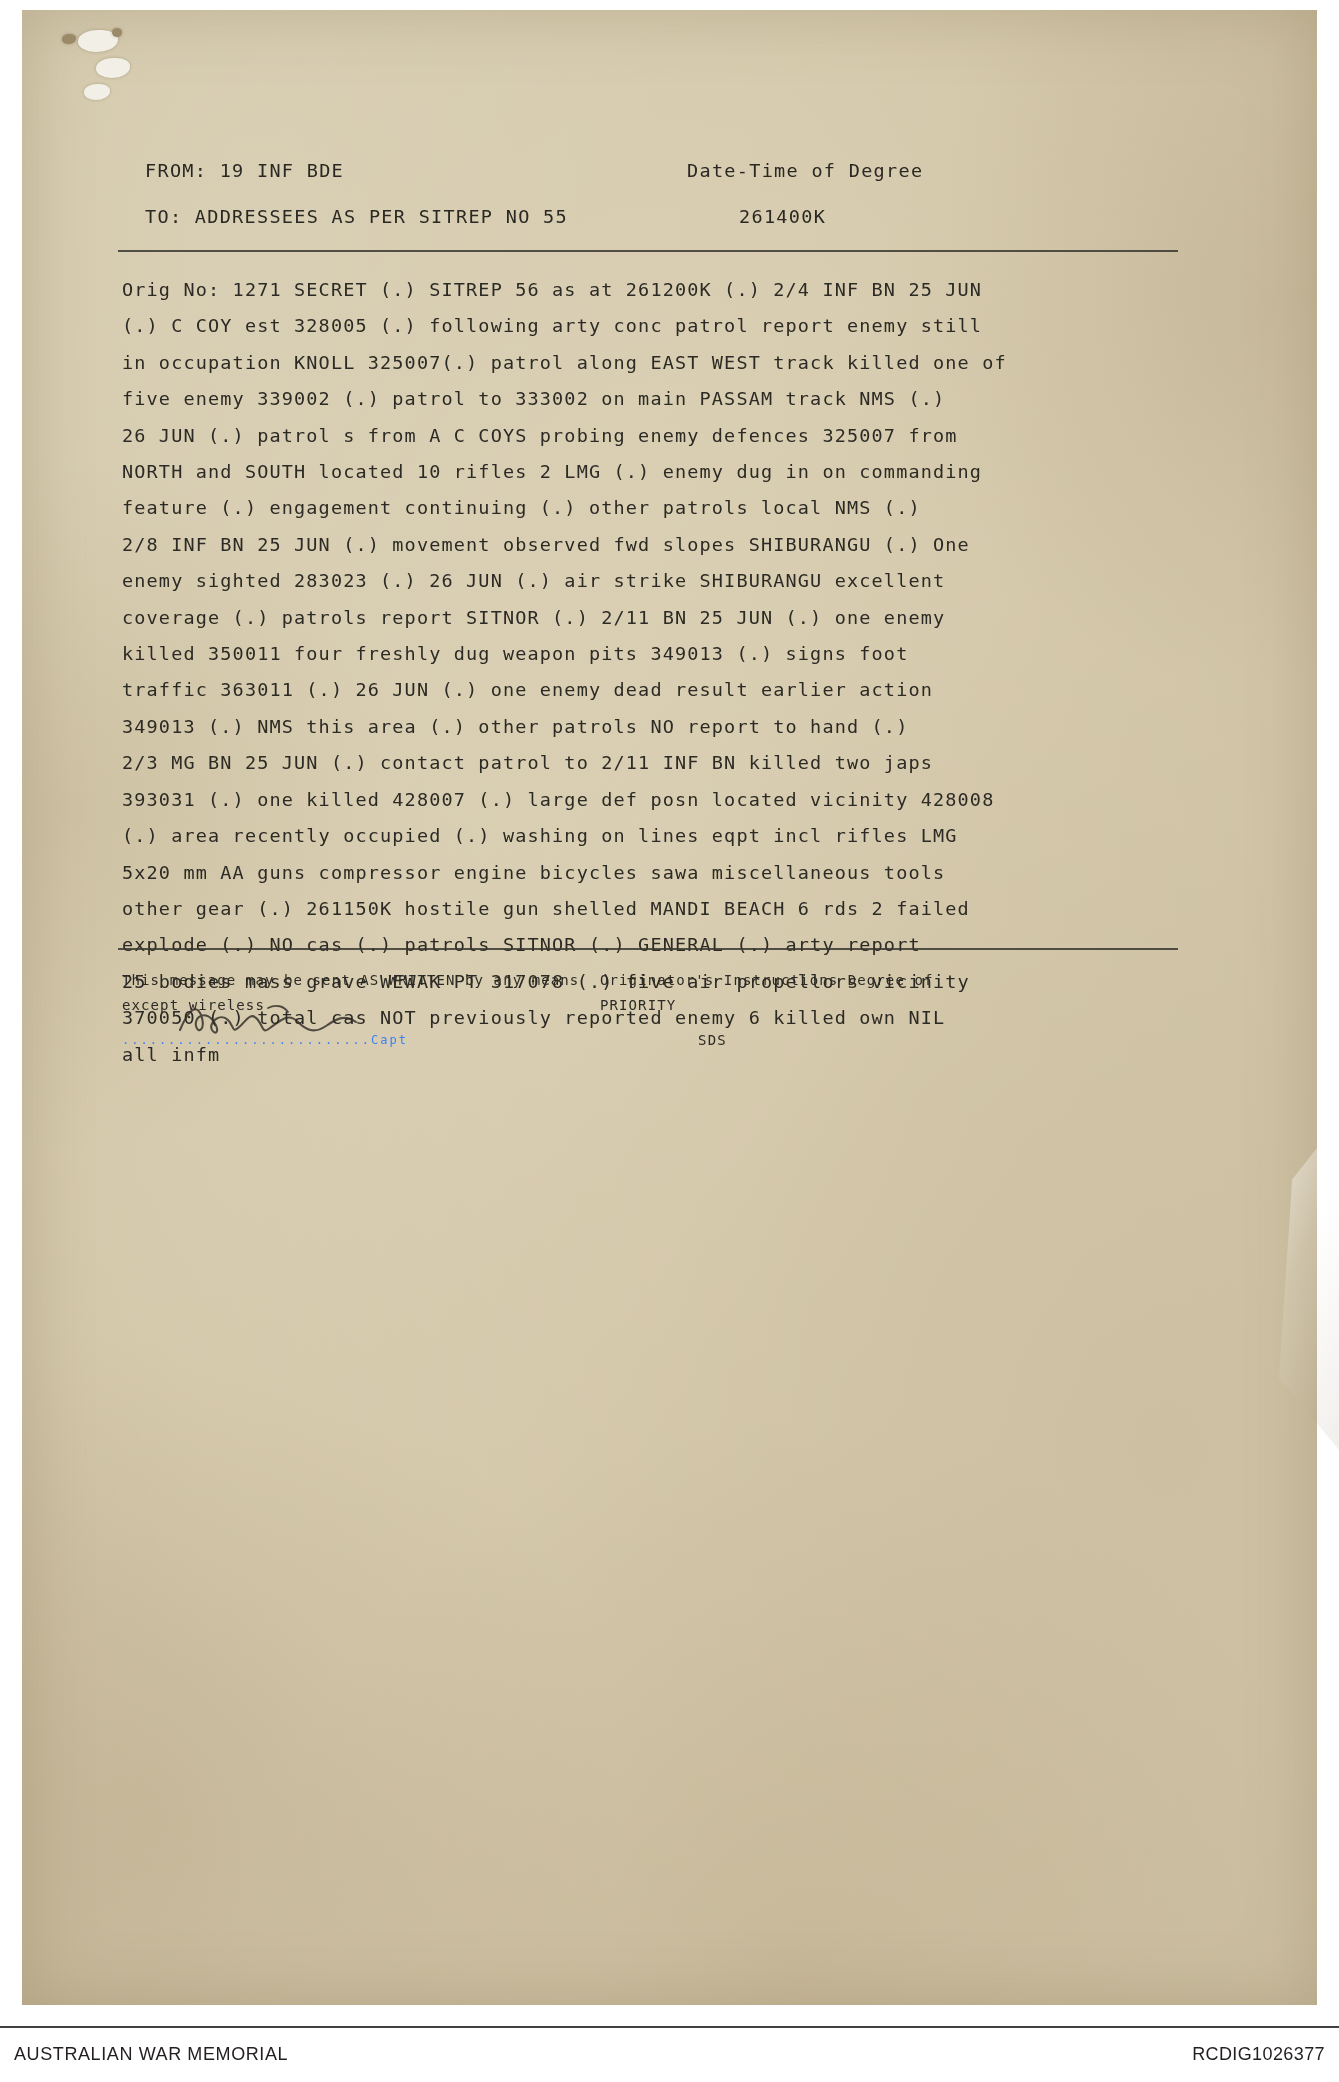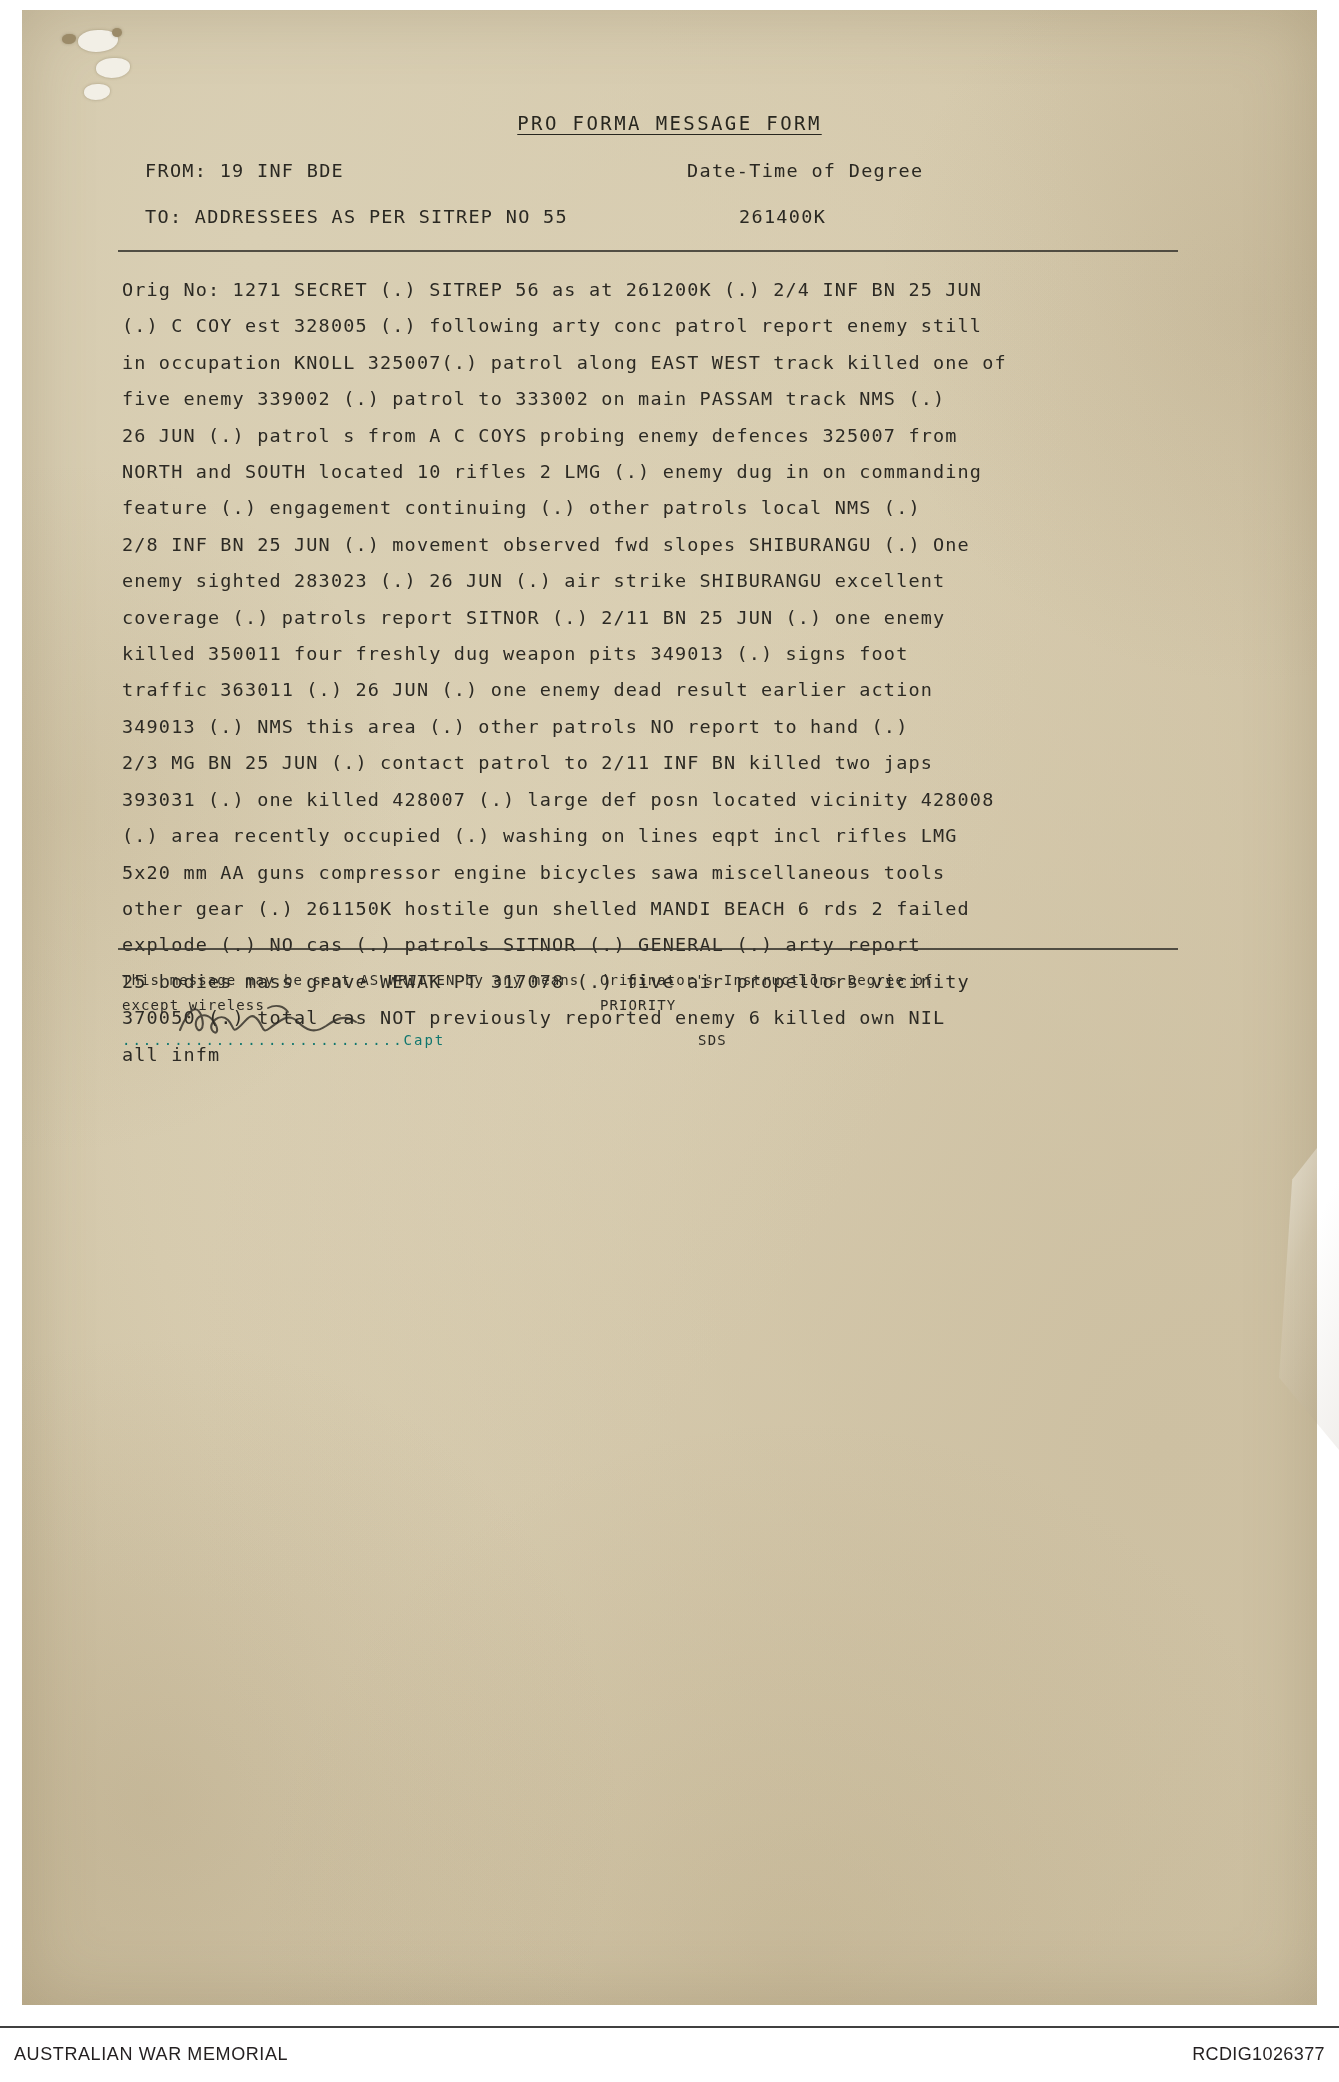--- a/index.html
+++ b/index.html
@@ -128,21 +128,21 @@
 
   .foot {
     position: absolute;
     font-size: 14px;
     line-height: 25px;
     letter-spacing: 1.1px;
     color: #2c2a24;
   }
   #foot-left   { left: 122px; top: 968px; width: 480px; }
   #foot-right  { left: 600px; top: 968px; width: 400px; }
-  #sig-dots    { left: 122px; top: 1028px; font-size: 14px; letter-spacing: 2px; color:#0f766e;}
+  #sig-dots    { left: 122px; top: 1028px; font-size: 12px; letter-spacing: 2px; color:#3b82f6;}
   #sds         { left: 698px; top: 1028px; font-size: 14px; letter-spacing: 1.2px;}
 
   
   #signature {
     position: absolute;
     left: 176px;
     top: 1000px;
     width: 240px;
     height: 40px;
     z-index: 5;
@@ -188,21 +188,20 @@
   <div class="tear" style="left:78px;top:30px;width:40px;height:22px;"></div>
   <div class="tear dark" style="left:62px;top:34px;width:14px;height:10px;"></div>
   <div class="tear" style="left:96px;top:58px;width:34px;height:20px;"></div>
   <div class="tear dark" style="left:112px;top:28px;width:10px;height:9px;border-radius:50%;"></div>
   <div class="tear" style="left:84px;top:84px;width:26px;height:16px;"></div>
 
   <div id="crease"></div>
 
   <div id="sheet">
 
-    <div class="title">PRO FORMA MESSAGE FORM</div>
 
     <div class="hdr" id="from-line">FROM:  19 INF BDE</div>
     <div class="hdr" id="to-line">TO: ADDRESSEES AS PER SITREP NO 55</div>
     <div class="hdr" id="dto-label">Date-Time of Degree</div>
     <div class="hdr" id="dto-value">261400K</div>
 
     <hr class="rule" id="rule-top">
 
     <div id="body">Orig No: 1271 SECRET (.) SITREP 56 as at 261200K (.) 2/4 INF BN 25 JUN
 (.) C COY est 328005 (.) following arty conc patrol report enemy still

